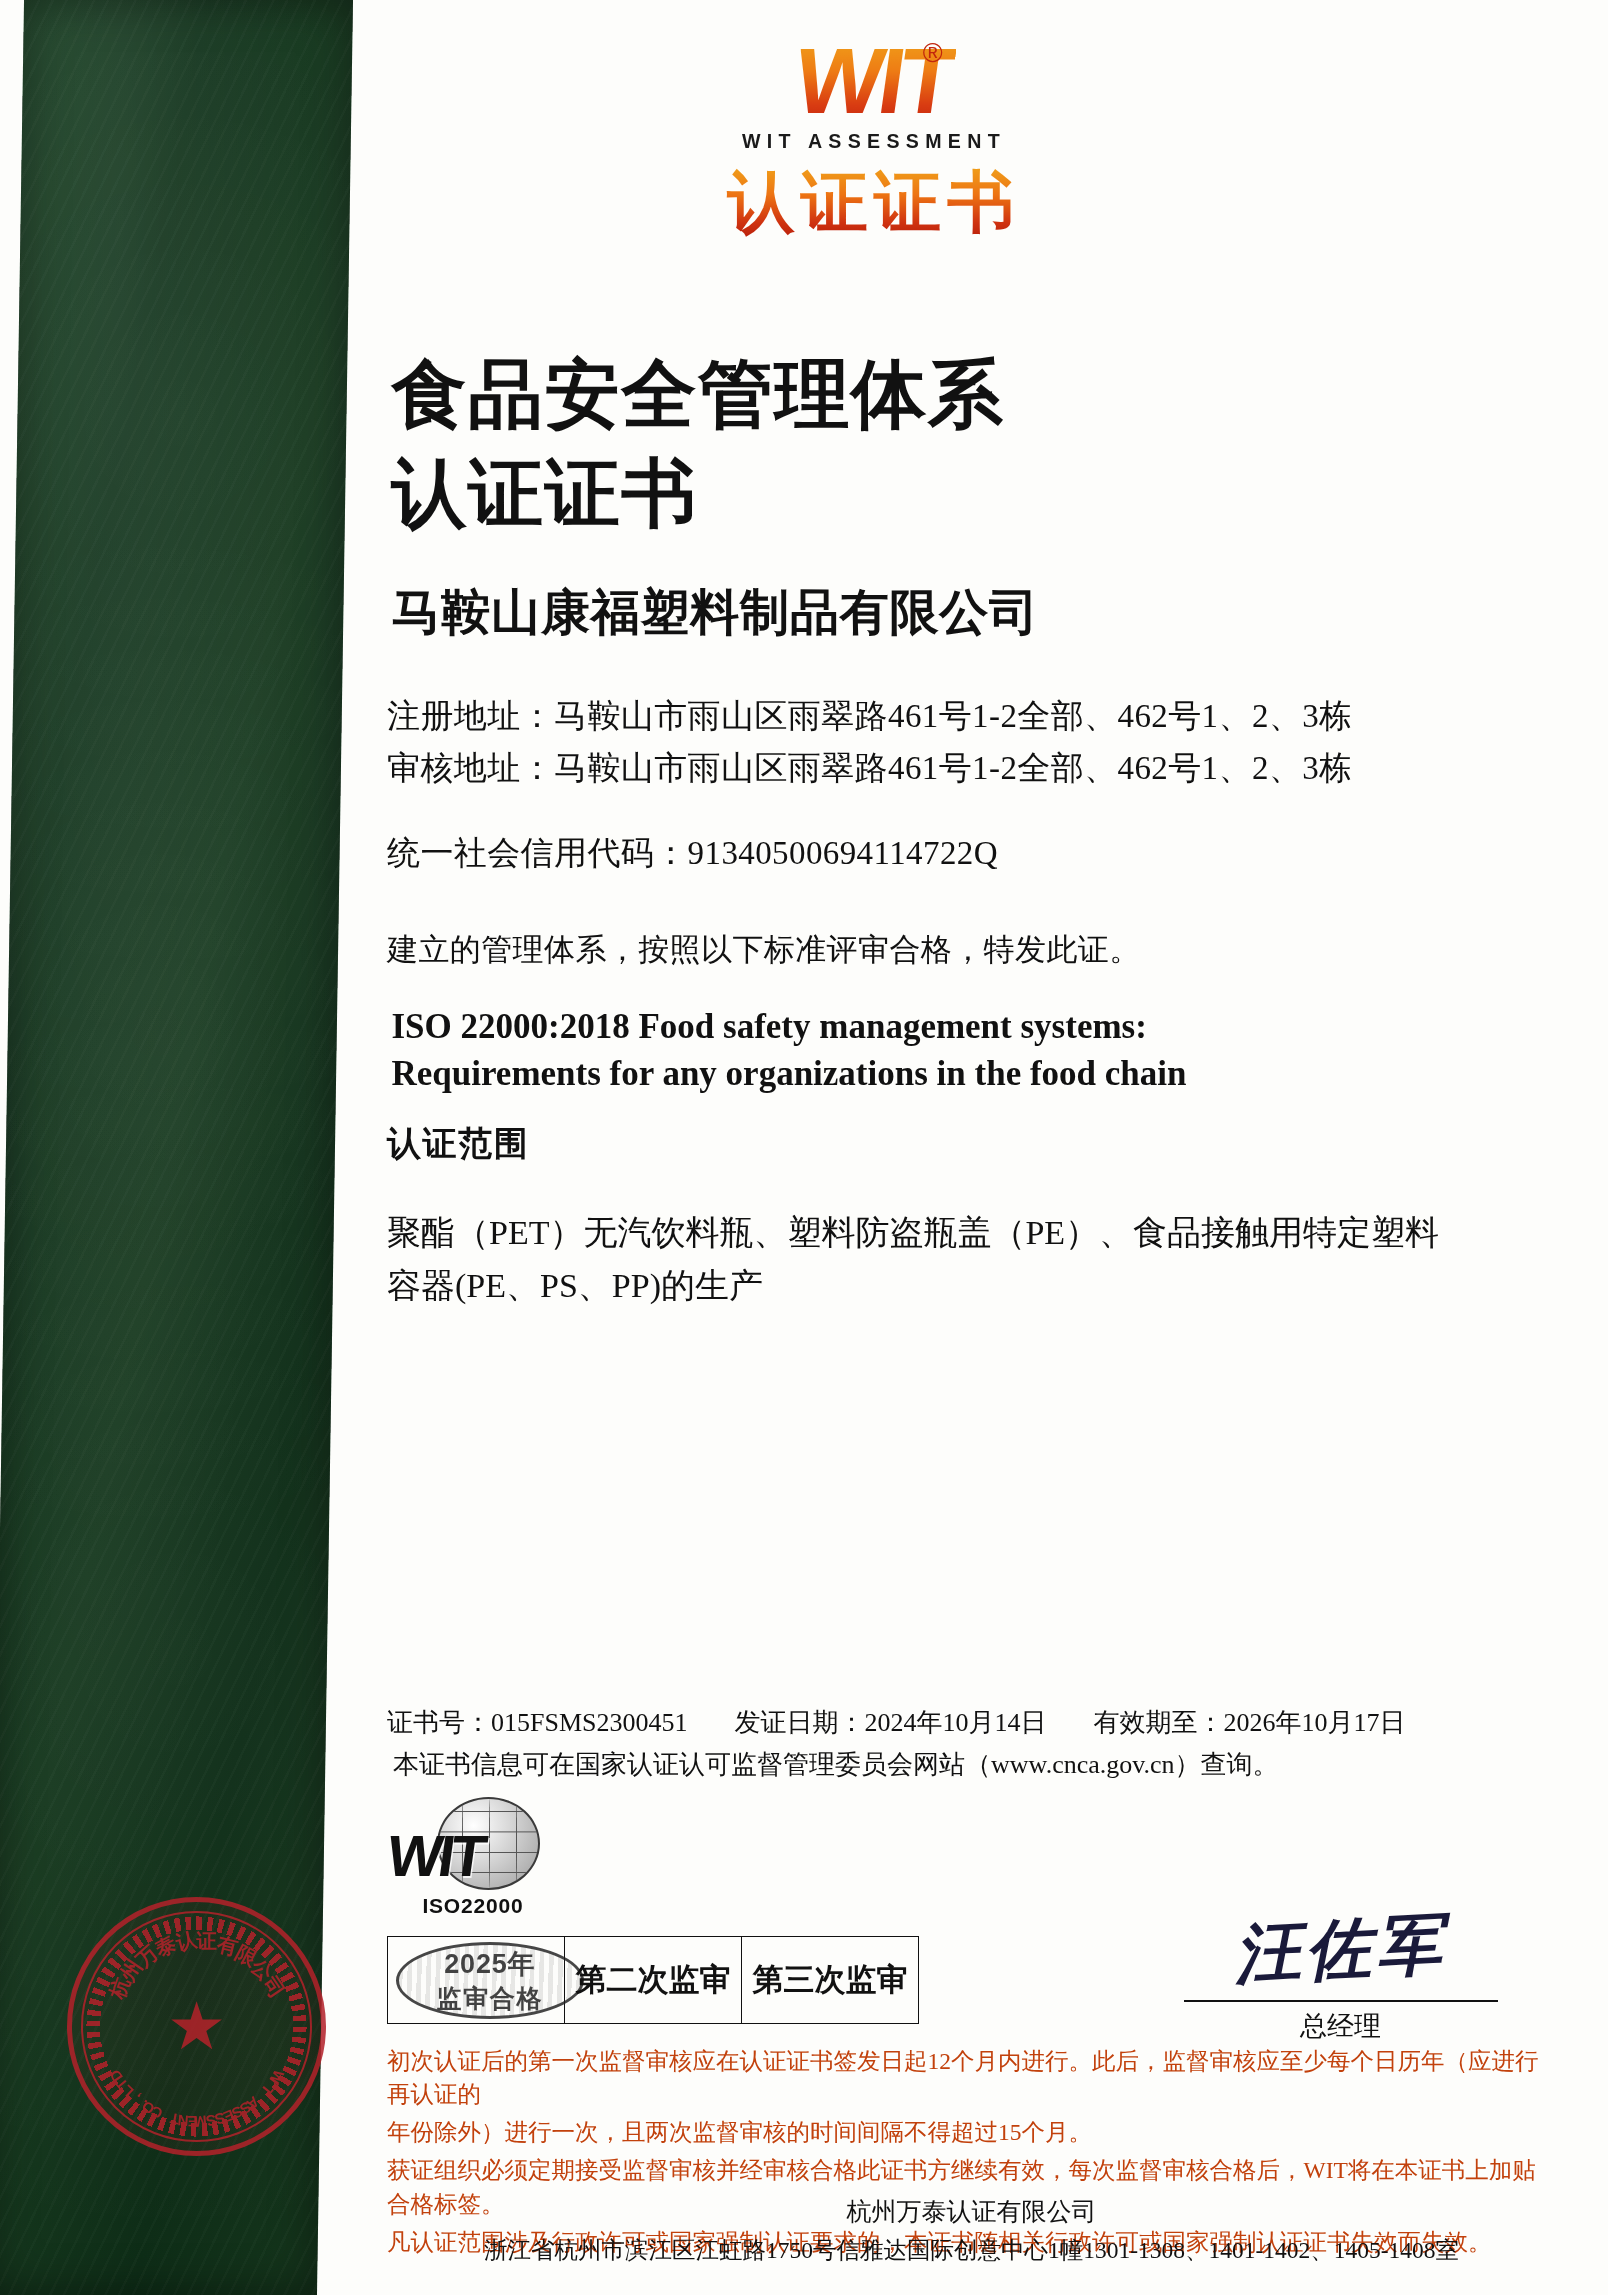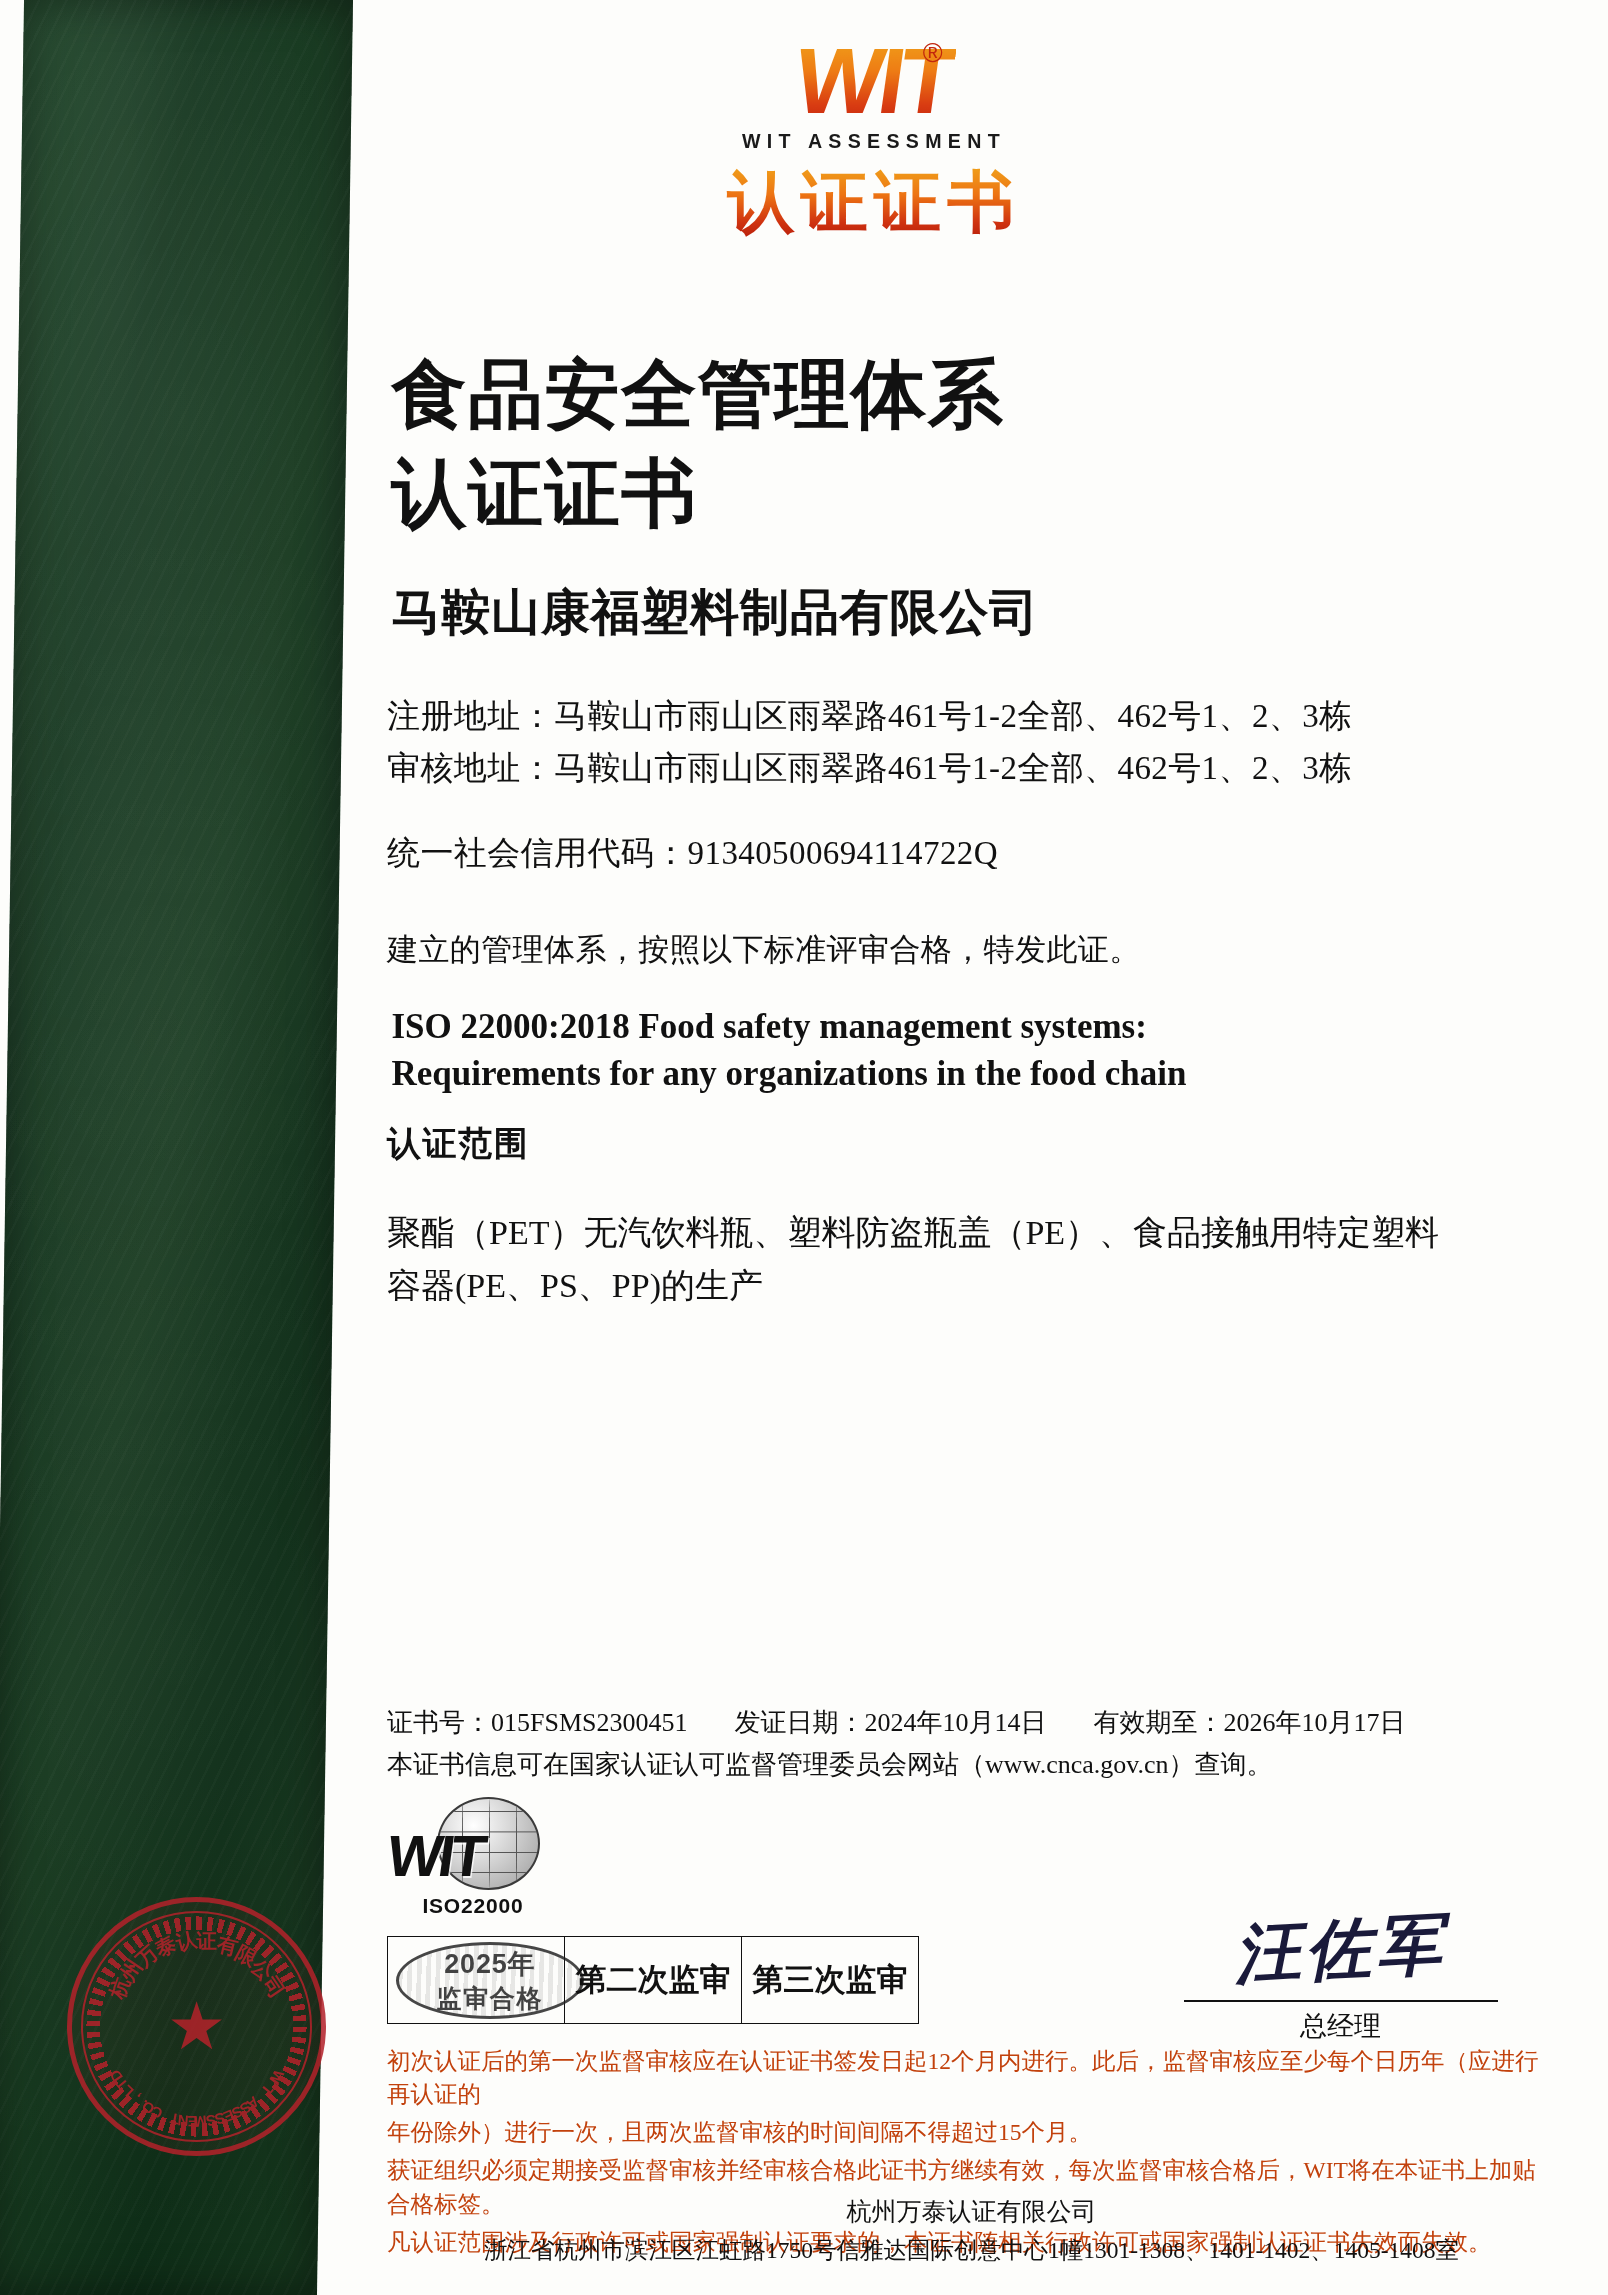--- a/index.html
+++ b/index.html
@@ -139,21 +139,21 @@
     font-size: 34px; line-height: 1.55; color:#111;
   }
 
   
   .meta-row {
     position:absolute; left: 19px; top: 1705px;
     font-size: 26px; color:#111; white-space:nowrap;
   }
   .meta-row span.gap { display:inline-block; width:34px; }
   .meta-note {
-    position:absolute; left: 19px; top: 1747px;
+    position:absolute; left: 25px; top: 1747px;
     font-size: 26px; color:#111; white-space:nowrap;
   }
 
   
   .emblem {
     position:absolute; left: 20.4px; top: 1795px; width: 180px; height: 125px;
   }
   .emblem .globe {
     position:absolute; left: 49px; top: 1.6px; width: 103px; height: 93px;
     border-radius: 50%;

